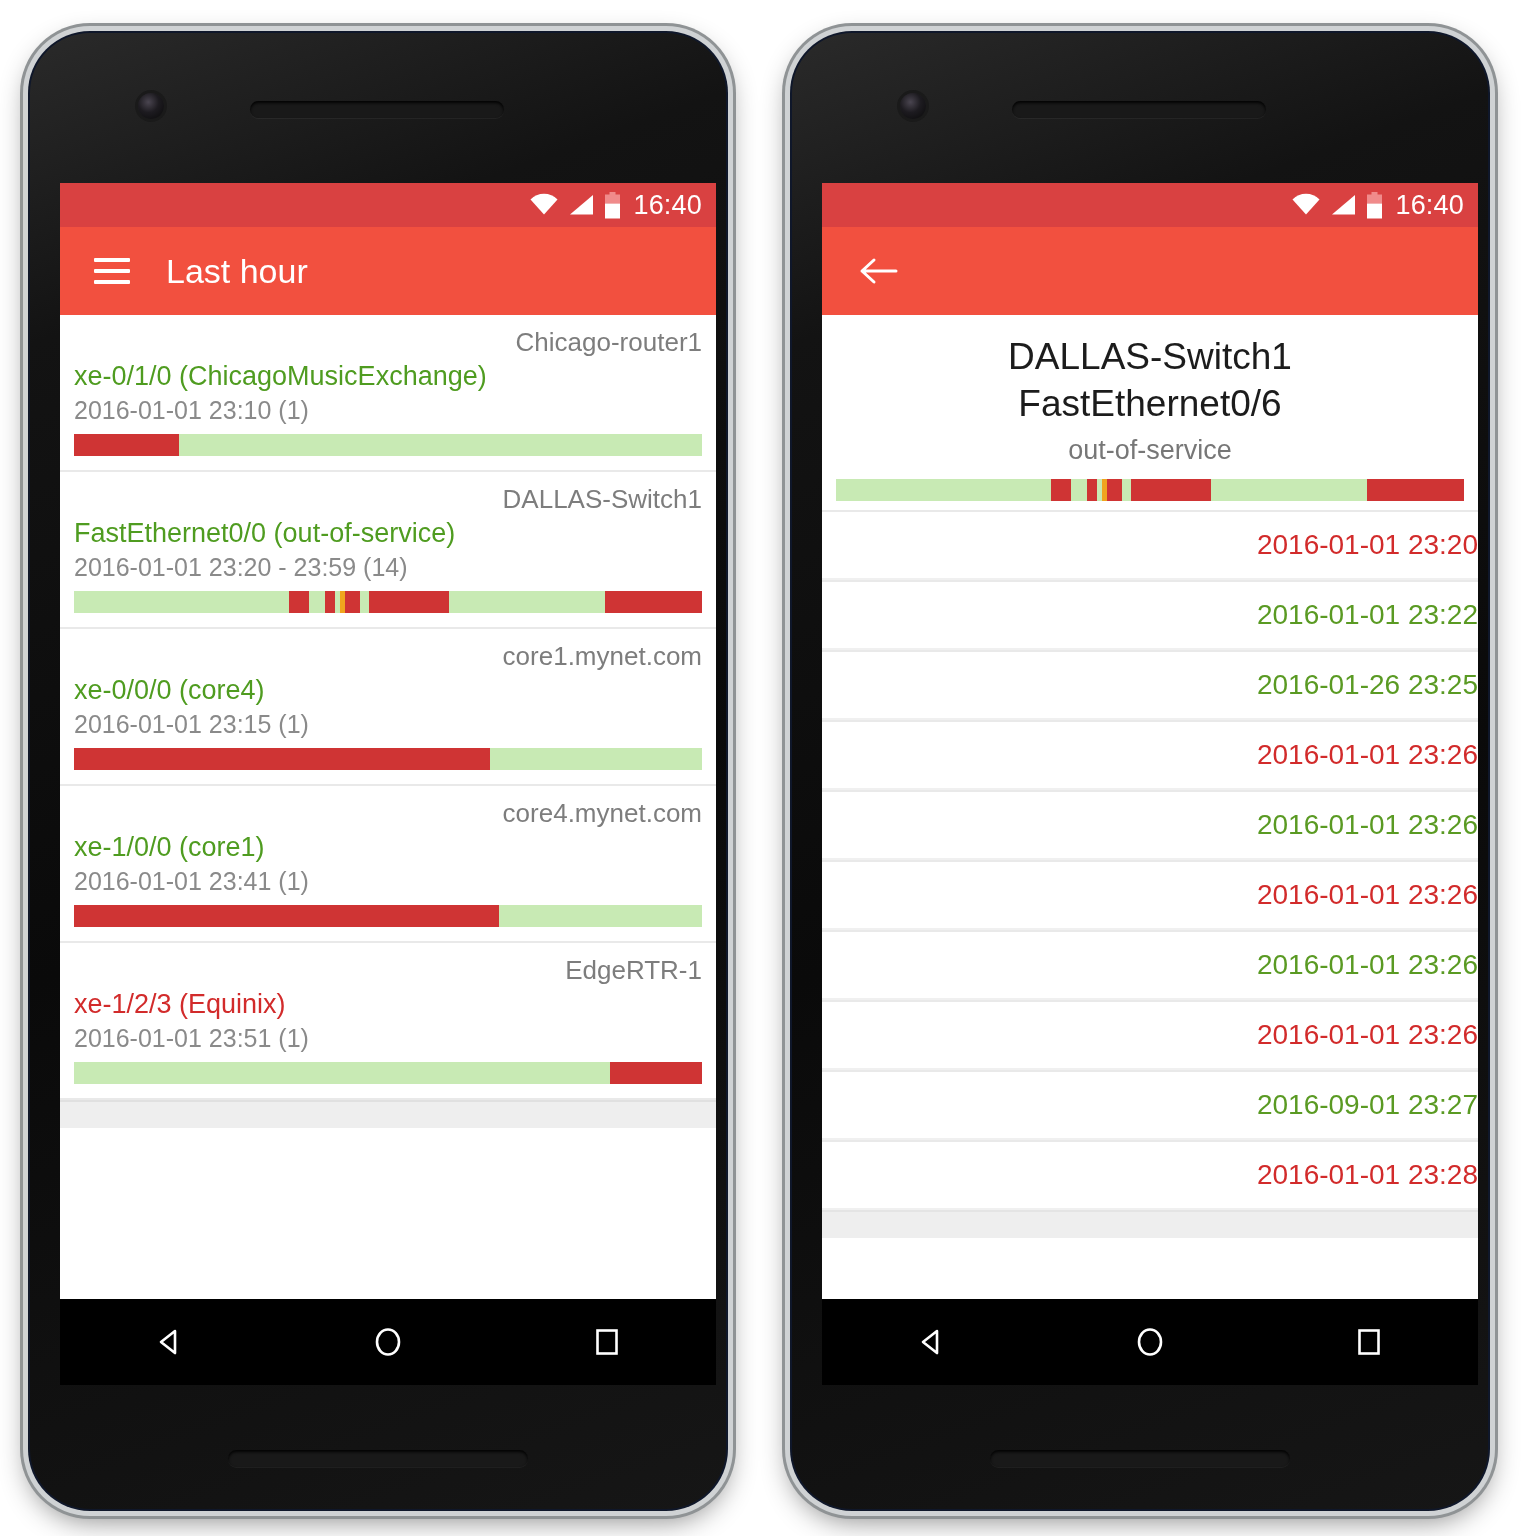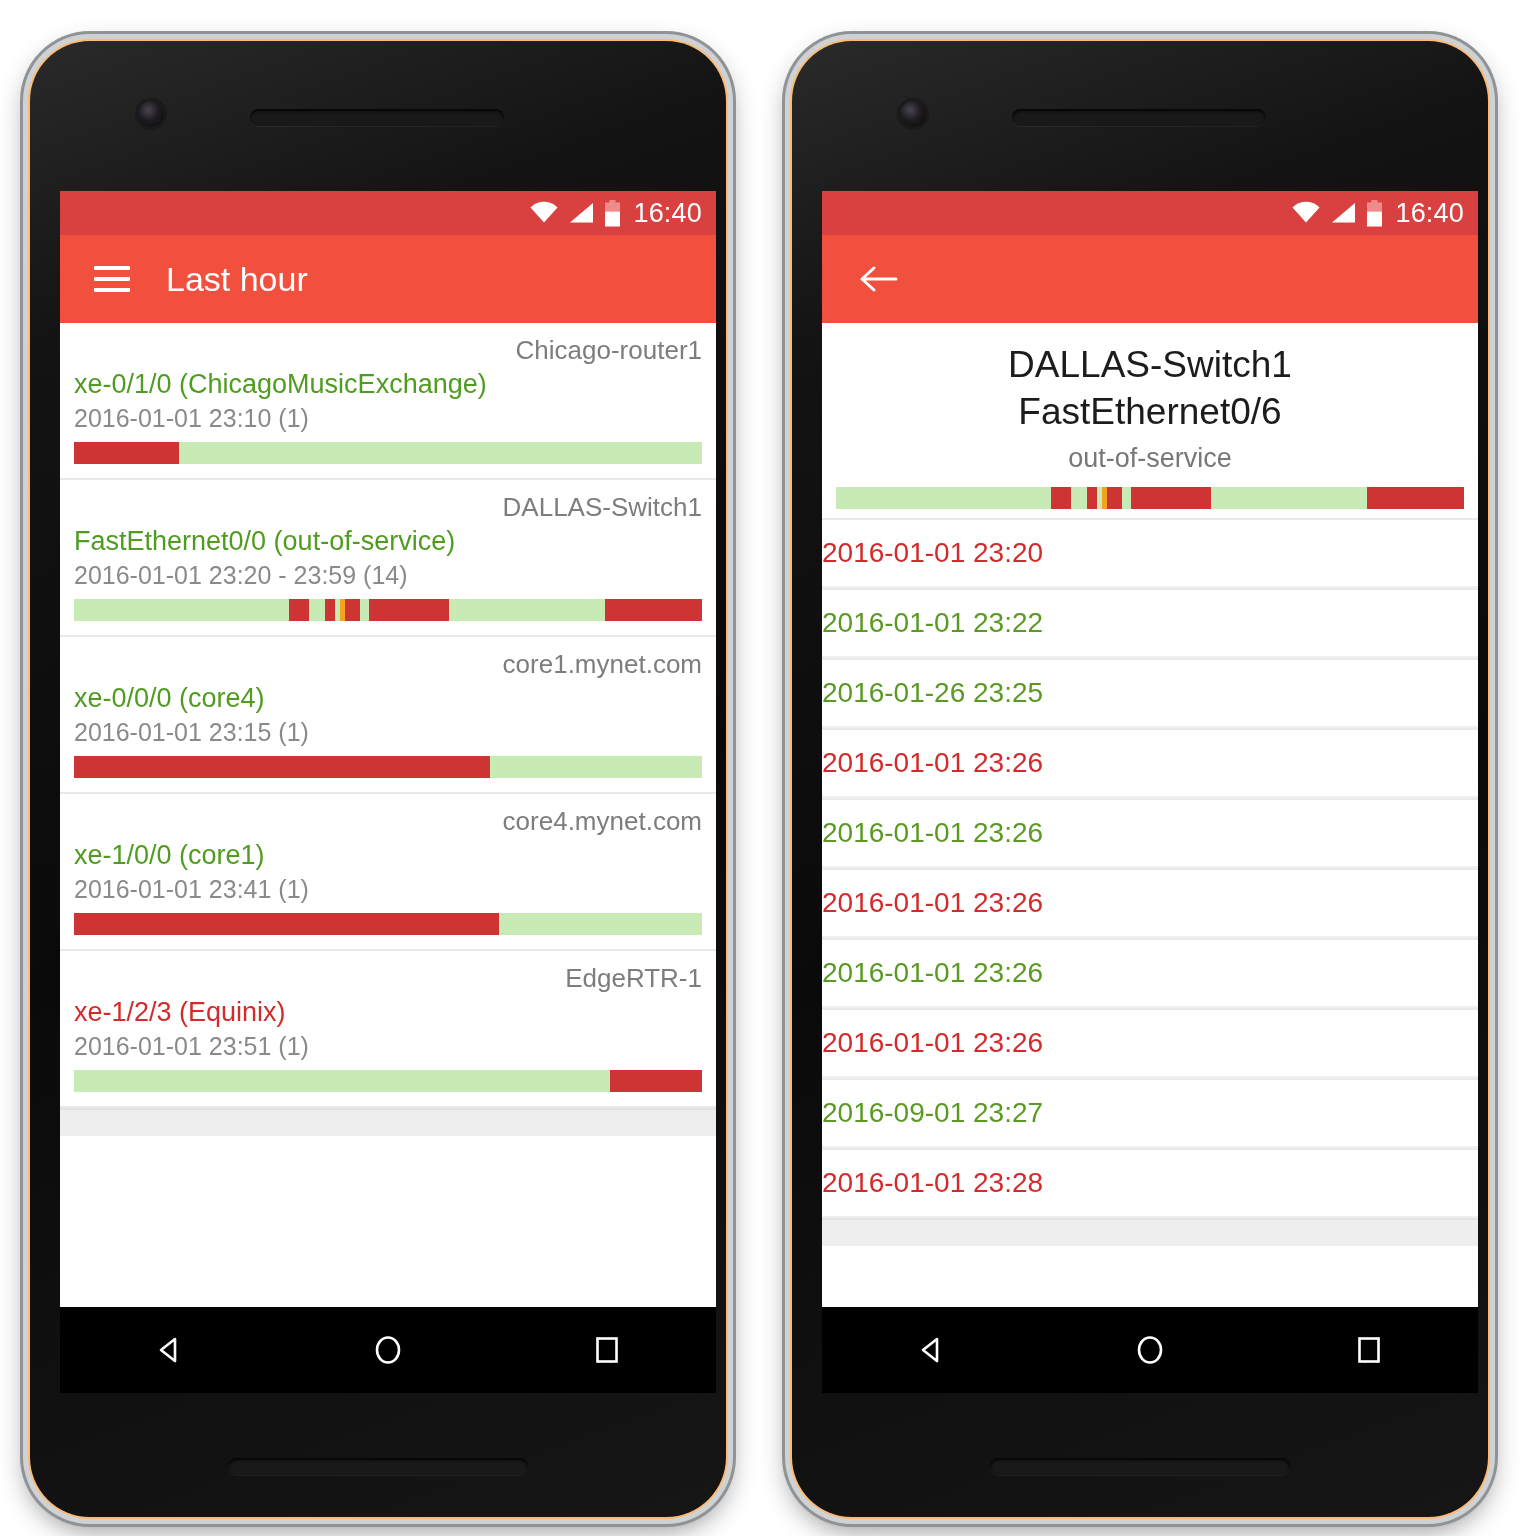--- a/index.html
+++ b/index.html
@@ -18,23 +18,23 @@
     width: 1536px;
     height: 1536px;
     background: #ffffff;
   }
 
   
   .phone {
     position: absolute;
     width: 700px;
     height: 1480px;
-    top: 39px;
+    top: 31px;
     border-radius: 62px;
-    background: #fdba74;
+    background: #0f172a;
     box-shadow: 0 0 0 5px #cfd2d4, 0 0 0 8px #8f9395, 0 10px 28px rgba(0,0,0,0.45);
   }
   .phone.left  { left: 28px; }
   .phone.right { left: 790px; }
 
   .phone::before { 
     content: "";
     position: absolute;
     inset: 2px;
     border-radius: 60px;
@@ -219,21 +219,21 @@
   .event-list {
     background: #ffffff;
     margin-top: 9px;
   }
   .event-row {
     height: 70px;
     border-top: 2px solid #e9e9e9;
     border-bottom: 2px solid #f0f0f0;
     display: flex;
     align-items: center;
-    justify-content: flex-start;
+    justify-content: flex-end;
     background: #ffffff;
     cursor: pointer;
     box-sizing: border-box;
   }
   .event-row .ts {
     font-size: 28px;
     line-height: 1;
   }
   .event-row .ts.down { color: #d22b2b; }
   .event-row .ts.up   { color: #5a9a23; }

